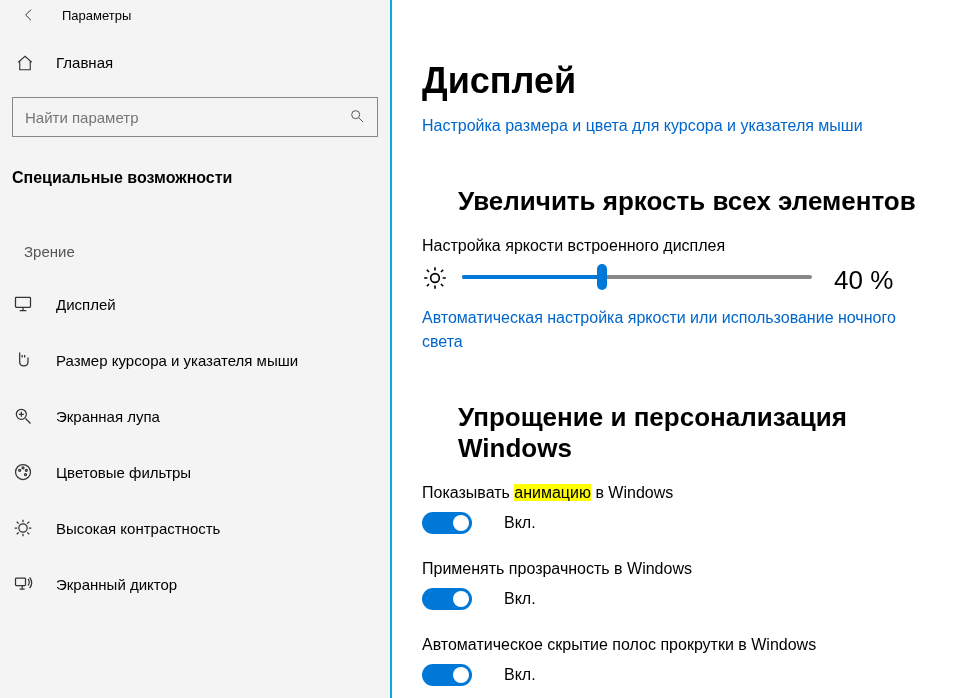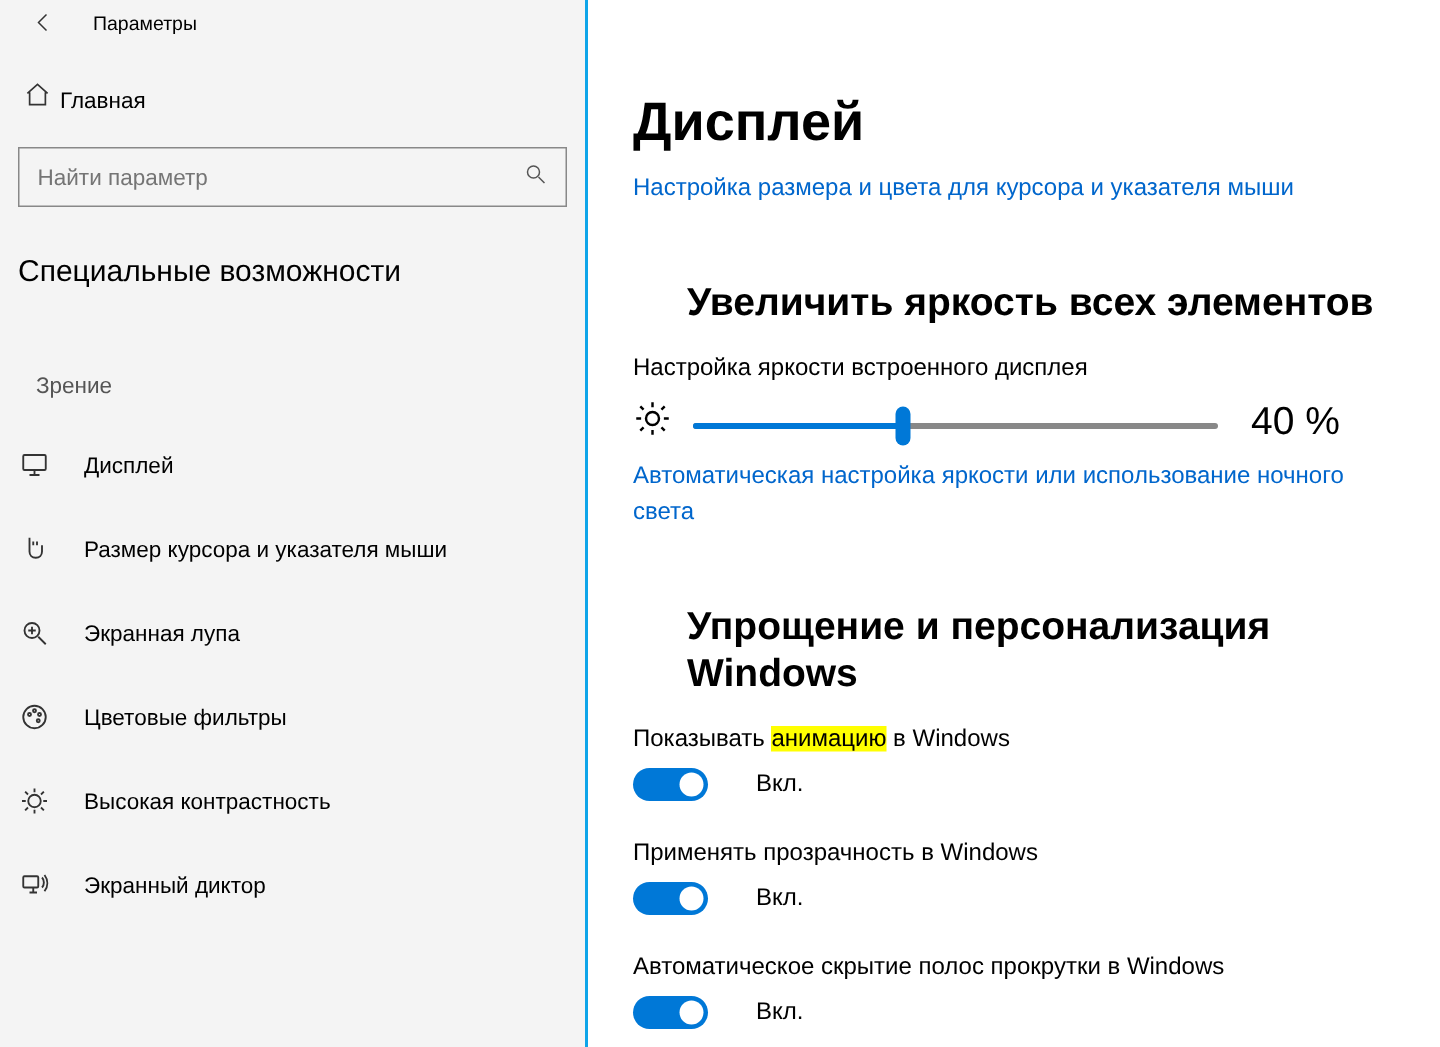--- a/index.html
+++ b/index.html
@@ -26,42 +26,42 @@
   .topbar {
     display: flex;
     align-items: center;
     gap: 24px;
     padding: 6px 16px 6px 20px;
     font-size: 13px;
   }
   .back-arrow { width: 18px; height: 18px; display:flex; align-items:center; justify-content:center; }
   .back-arrow svg { width: 16px; height: 16px; stroke:#333; fill:none; stroke-width:1.5; }
   .home-row {
-    display:flex; align-items:flex-end; gap:6px;
+    display:flex; align-items:flex-start; gap:22px;
     padding: 24px 16px 10px 16px;
     font-size: 15px;
   }
   .home-row .icon svg { width:18px; height:18px; stroke:#333; fill:none; stroke-width:1.5;}
   .searchbox {
     margin: 12px 12px 0 12px;
     height: 40px;
     border: 1px solid #888;
     display:flex; align-items:center;
     padding: 0 12px;
     background:#f4f4f4;
   }
   .searchbox input {
     flex:1; border:none; outline:none; background:transparent;
     font-size: 15px; color:#737373;
   }
   .searchbox .sicon svg { width:16px; height:16px; stroke:#555; fill:none; stroke-width:1.5;}
   .group-title {
     padding: 32px 12px 8px 12px;
-    font-weight: 400;
-    font-size: 20px;
+    font-weight: 700;
+    font-size: 16px;
   }
   .category-title {
     padding: 48px 12px 8px 24px;
     color:#555;
     font-size: 15px;
   }
   .nav {
     display:flex; flex-direction:column;
     padding-top: 8px;
   }
@@ -96,21 +96,21 @@
     font-weight: 600;
     margin-top: 48px;
     margin-bottom: 20px;
     margin-left: 36px;
   }
   .setting-label {
     font-size: 16px;
     margin-bottom: 4px;
   }
   .brightness-row {
-    display:flex; align-items:flex-end; gap:14px;
+    display:flex; align-items:flex-start; gap:14px;
     margin: 10px 0 10px 0;
   }
   .brightness-row .sun svg { width:26px; height:26px; stroke:#000; fill:none; stroke-width:1.5;}
   .slider {
     position:relative; flex:1; height:24px;
     max-width: 350px;
   }
   .slider .track {
     position:absolute; top:50%; left:0; right:0; height:4px;
     background:#888; transform:translateY(-50%);

